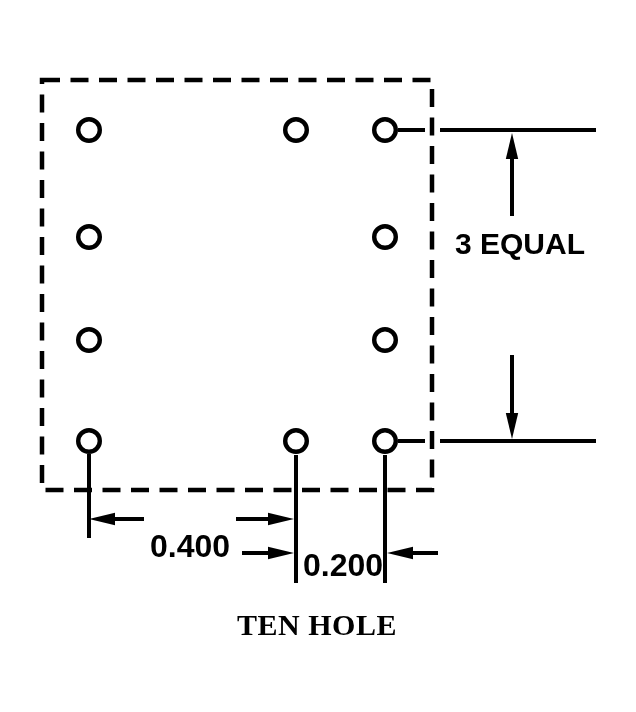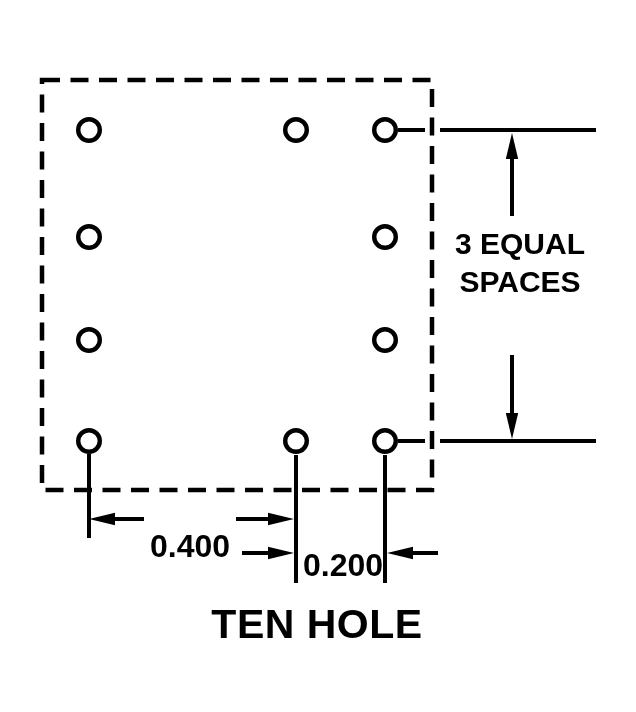--- a/index.html
+++ b/index.html
@@ -52,24 +52,25 @@
     line-height: 32px;
     width: 120px;
   }
   .note-label {
     font-size: 30px;
     line-height: 37.5px;
     width: 160px;
     text-align: center;
   }
   .title-label {
-    font-size: 41px;
+    font-size: 30px;
     line-height: 41px;
     width: 300px;
     letter-spacing: 0.5px;
+    font-family: Liberation Serif, serif;
   }
 </style>
 </head>
 <body>
 
 <div class="canvas">
 
   <svg class="linework" width="636" height="712" viewBox="0 0 636 712">
 
     <rect class="outline-rect" x="42" y="80" width="390" height="410"></rect>
@@ -109,21 +110,20 @@
     <polygon points="294,519 268,512.8 268,525.2"></polygon>
 
     <line x1="242" y1="553" x2="272" y2="553"></line>
     <polygon points="294,553 268,546.8 268,559.2"></polygon>
     <polygon points="387,553 413,546.8 413,559.2"></polygon>
     <line x1="410" y1="553" x2="438" y2="553"></line>
   </svg>
 
   <div class="label note-label" style="left:440px; top:225px;">
     <div>3 EQUAL</div>
-    <div>SPACES</div>
   </div>
 
   <div class="label dim-label" style="left:130px; top:503px;margin-top:27px;">0.400</div>
   <div class="label dim-label" style="left:283px; top:537px;margin-top:12px;">0.200</div>
 
   <div class="label title-label" style="left:167px; top:604px;">TEN HOLE</div>
 
 </div>
 
 </body></html>

